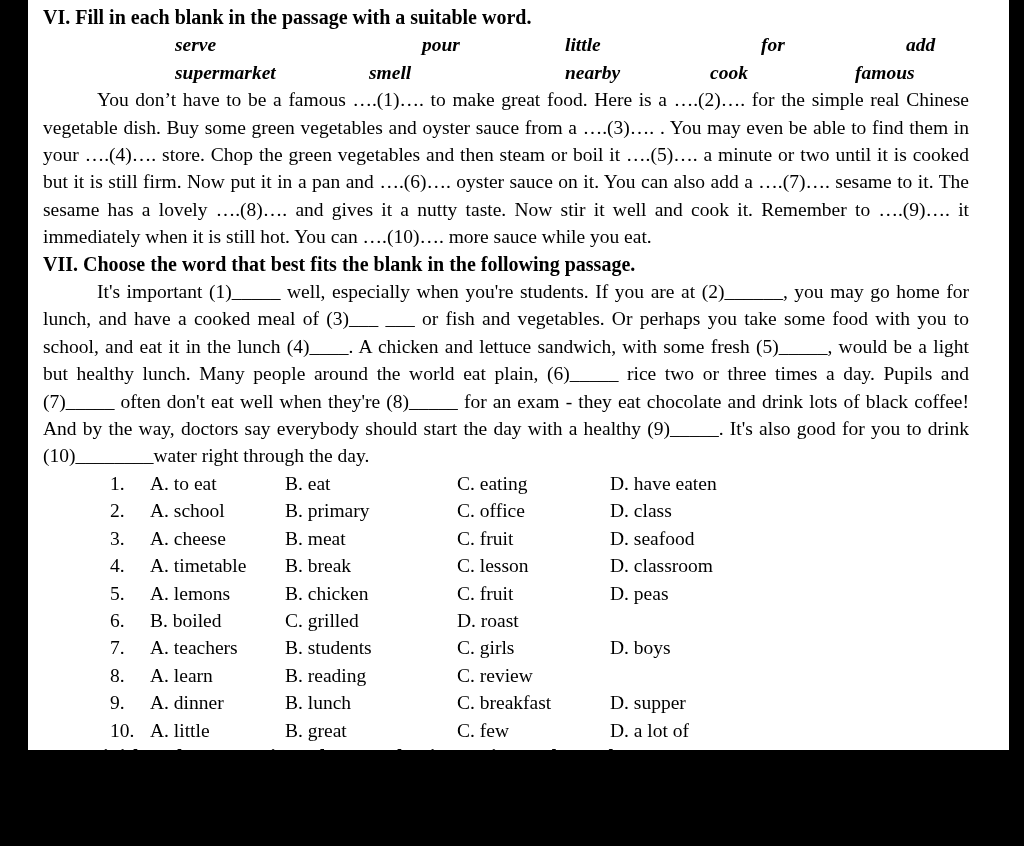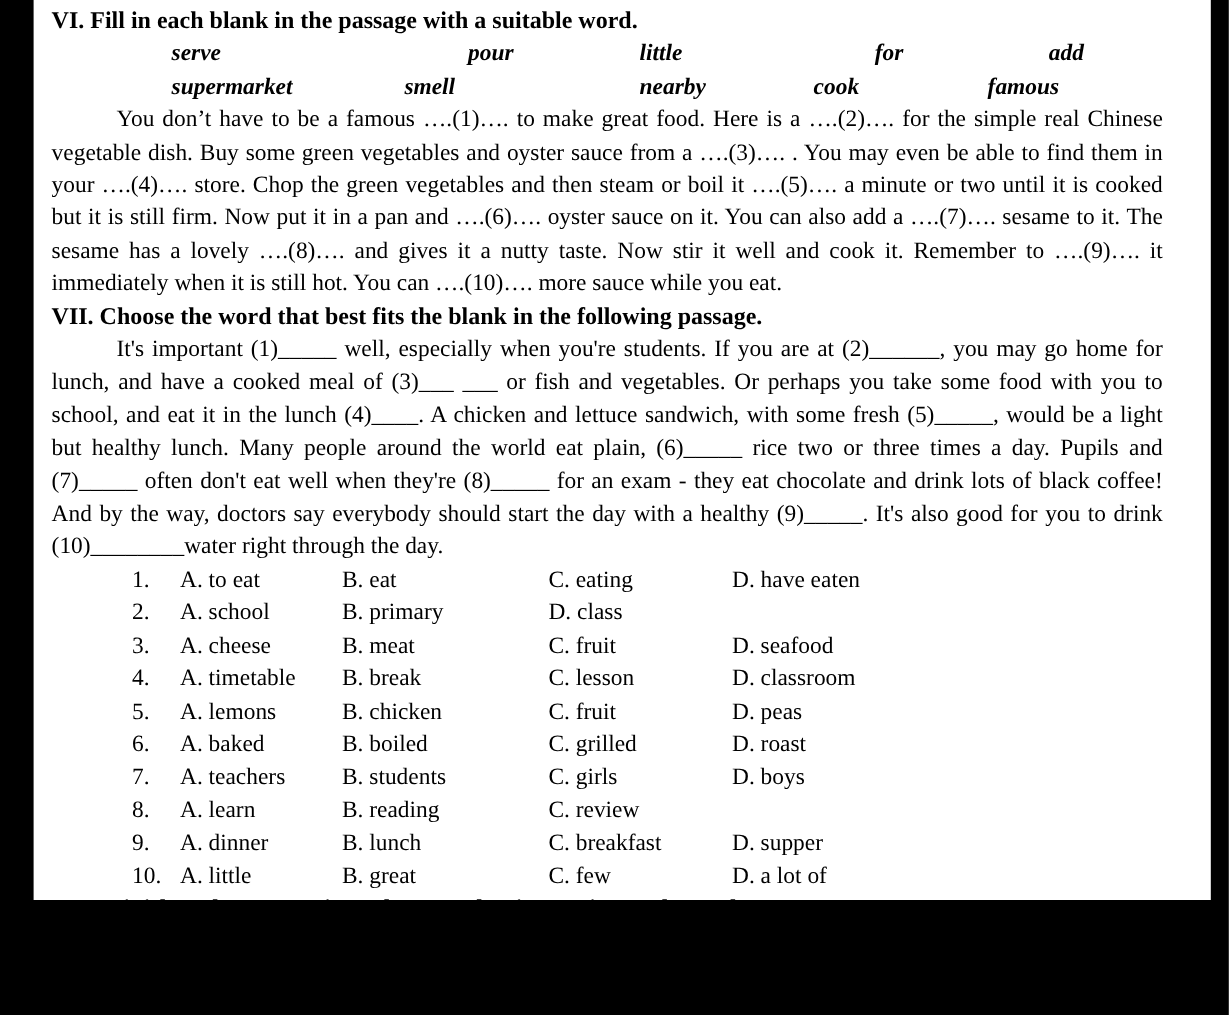--- a/index.html
+++ b/index.html
@@ -30,21 +30,21 @@
   .sec-title {
     font-weight: bold;
     font-size: 20px;
   }
   .wordbank-row {
     position: relative;
     height: 27.4px;
     font-weight: bold;
     font-style: italic;
   }
-  .wordbank-row span { position: absolute; white-space: nowrap; }
+  .wordbank-row span { position: absolute; white-space: nowrap; margin-left: 32px; }
   .wb-r1 .w0 { left: 100px; }
   .wb-r1 .w1 { left: 347px; }
   .wb-r1 .w2 { left: 490px; }
   .wb-r1 .w3 { left: 686px; }
   .wb-r1 .w4 { left: 831px; }
   .wb-r2 .w0 { left: 100px; }
   .wb-r2 .w1 { left: 294px; }
   .wb-r2 .w2 { left: 490px; }
   .wb-r2 .w3 { left: 635px; }
   .wb-r2 .w4 { left: 780px; }
@@ -99,20 +99,21 @@
         <span>1.</span>
         <span>A. to eat</span>
         <span>B. eat</span>
         <span>C. eating</span>
         <span>D. have eaten</span>
       </div>
       <div class="opt-row">
         <span>2.</span>
         <span>A. school</span>
         <span>B. primary</span>
+        <span>C. office</span>
         <span>D. class</span>
       </div>
       <div class="opt-row">
         <span>3.</span>
         <span>A. cheese</span>
         <span>B. meat</span>
         <span>C. fruit</span>
         <span>D. seafood</span>
       </div>
       <div class="opt-row">
@@ -124,21 +125,20 @@
       </div>
       <div class="opt-row">
         <span>5.</span>
         <span>A. lemons</span>
         <span>B. chicken</span>
         <span>C. fruit</span>
         <span>D. peas</span>
       </div>
       <div class="opt-row">
         <span>6.</span>
-        <span>A. baked</span>
         <span>B. boiled</span>
         <span>C. grilled</span>
         <span>D. roast</span>
       </div>
       <div class="opt-row">
         <span>7.</span>
         <span>A. teachers</span>
         <span>B. students</span>
         <span>C. girls</span>
         <span>D. boys</span>

